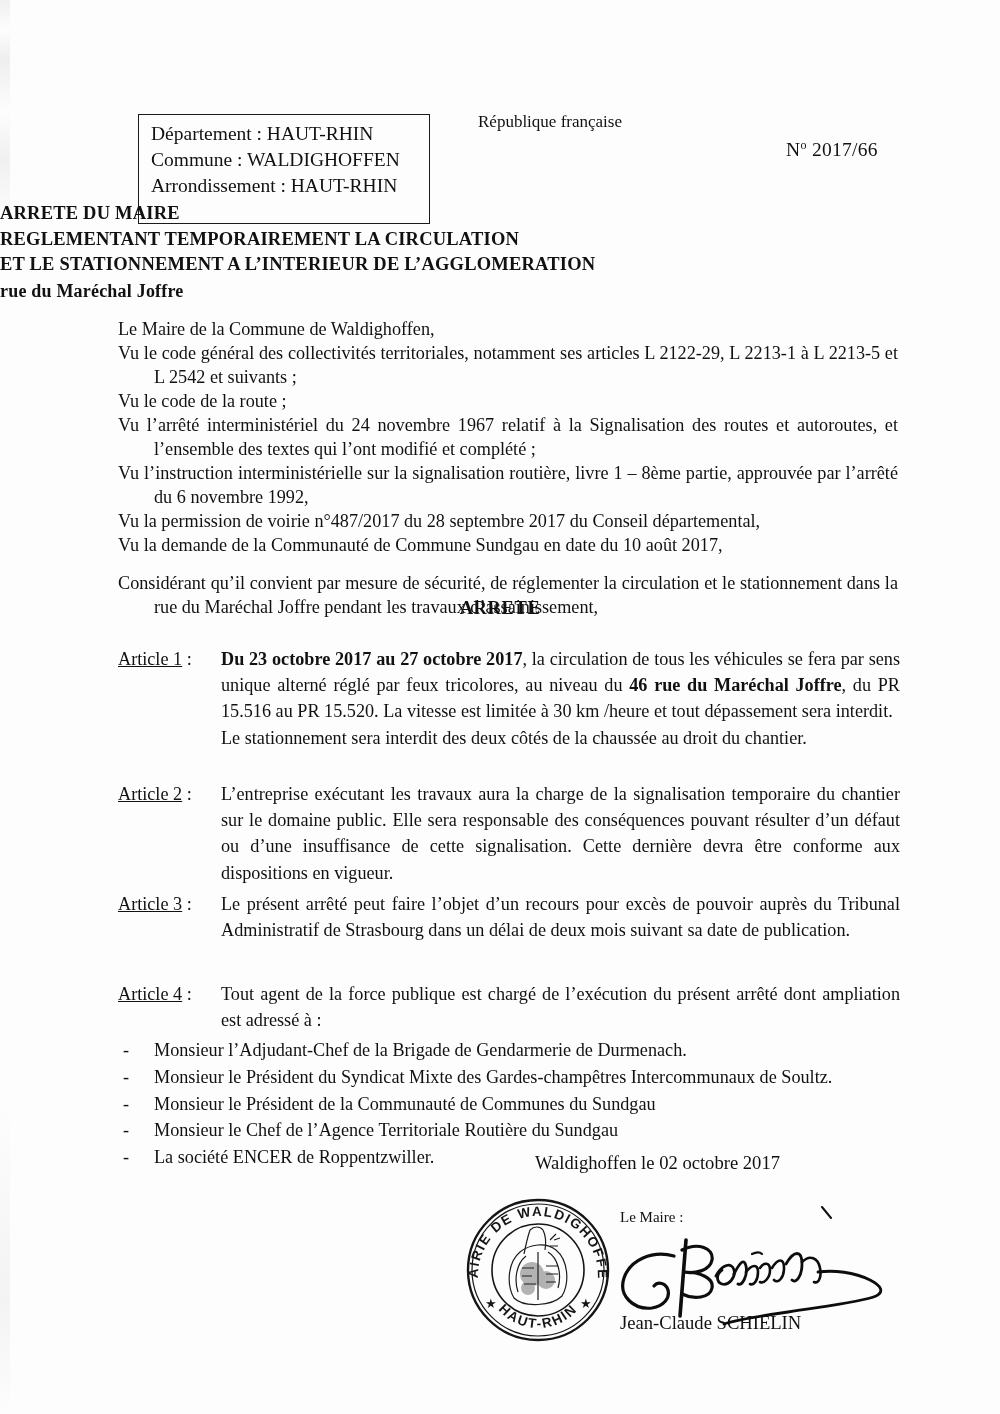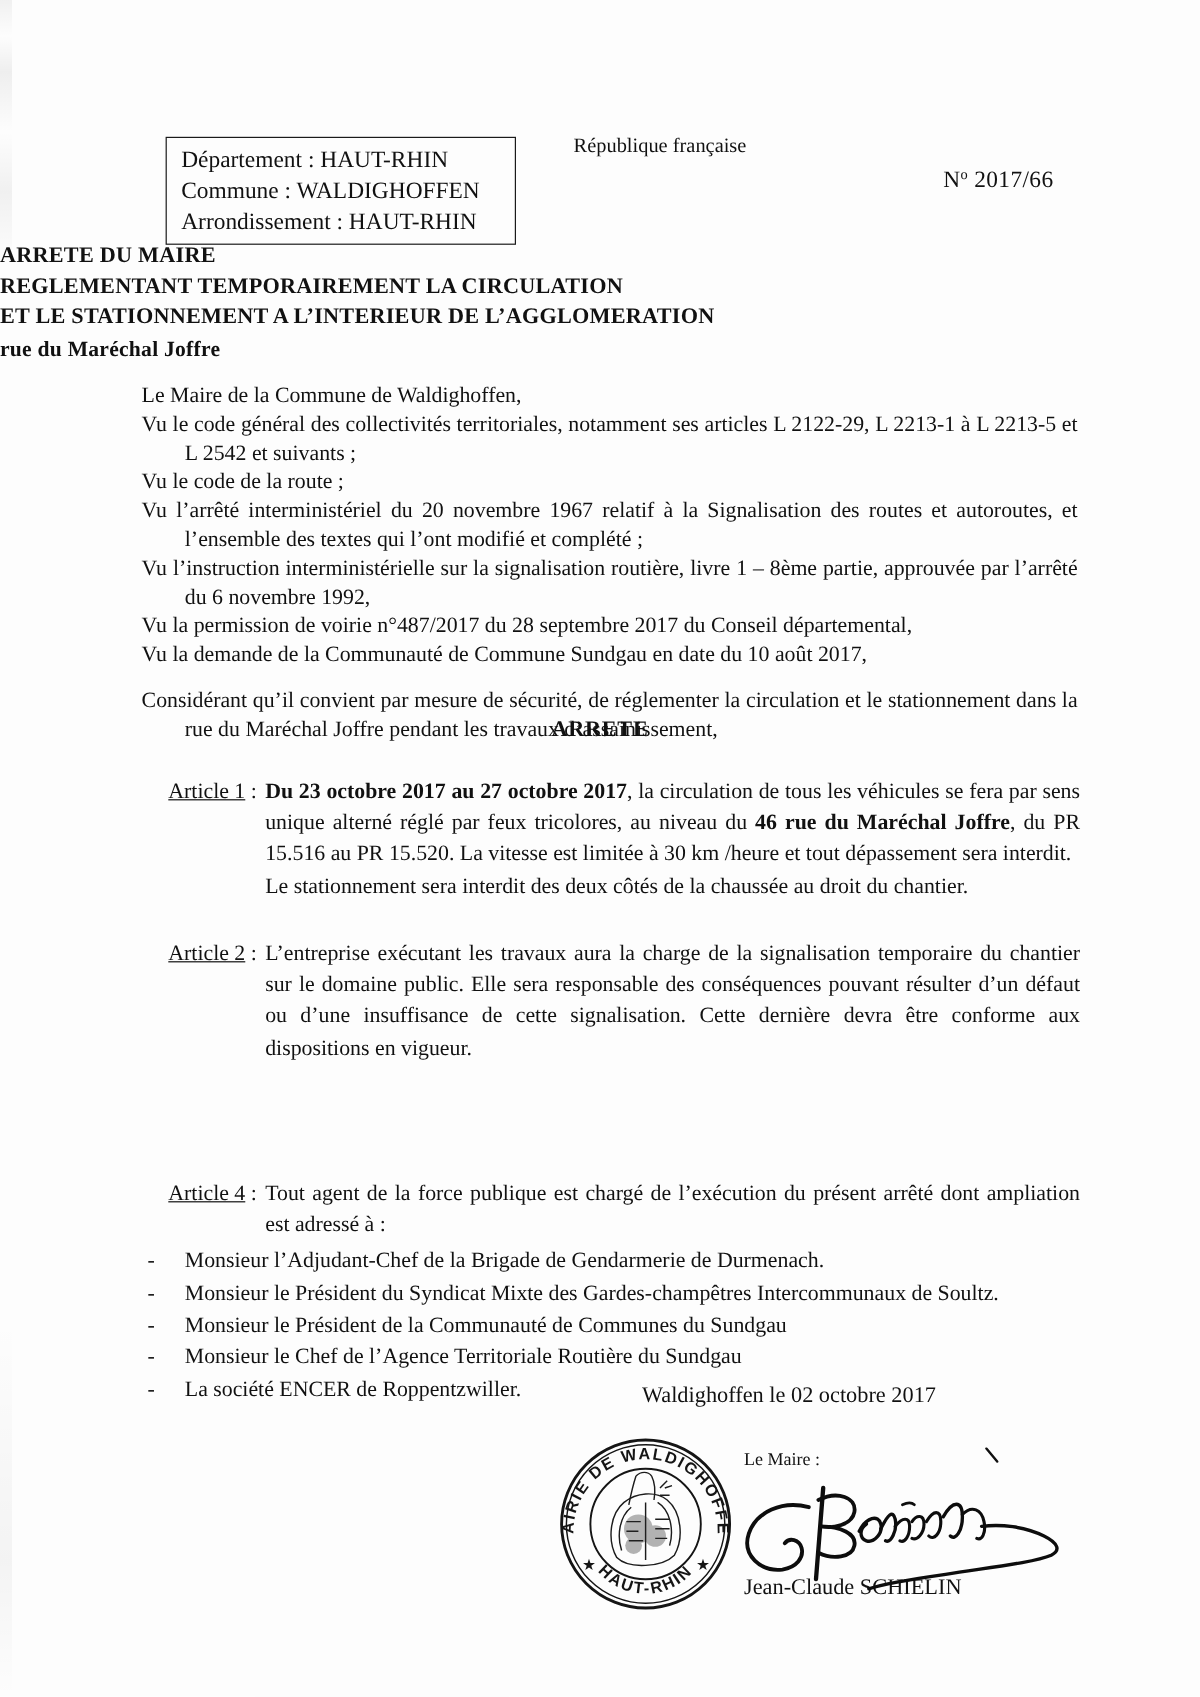--- a/index.html
+++ b/index.html
@@ -33,21 +33,21 @@
     pointer-events: none;
   }
 
   
   #header-box {
     position: absolute;
     left: 138px;
     top: 114px;
     width: 292px;
     border: 1.6px solid #1a1a1a;
-    padding: 6px 10px 4px 12px;
+    padding: 6px 10px 24px 12px;
     box-sizing: border-box;
     line-height: 1.34;
     font-size: 19.5px;
   }
   #header-box .hline { white-space: nowrap; }
 
   #republique {
     position: absolute;
     left: 478px;
     top: 112px;
@@ -125,21 +125,20 @@
     width: 782px;
     font-size: 18.2px;
     line-height: 1.44;
   }
   .art-label {
     position: absolute;
     left: 0;
     top: 0;
     width: 96px;
     white-space: nowrap;
-    text-align: right;
   }
   .art-label .lbl-u { text-decoration: underline; }
   .art-body {
     margin-left: 103px;
     text-align: justify;
   }
   .art-body .b { font-weight: bold; }
   .art-body .line2 { display: block; }
 
   #article1 { top: 646px; }
@@ -237,41 +236,45 @@
     <span class="t-line">ARRETE DU MAIRE</span>
     <span class="t-line">REGLEMENTANT TEMPORAIREMENT LA CIRCULATION</span>
     <span class="t-line">ET LE STATIONNEMENT A L’INTERIEUR DE L’AGGLOMERATION</span>
     <span class="t-sub">rue du Maréchal  Joffre</span>
   </div>
 
   <div id="preamble">
     <p class="nohang">Le Maire de la Commune de Waldighoffen,</p>
     <p>Vu le code général des collectivités territoriales, notamment ses articles L 2122-29, L 2213-1 à L 2213-5 et L 2542 et suivants ;</p>
     <p class="nohang">Vu le code de la route ;</p>
-    <p>Vu l’arrêté interministériel du 20 novembre 1967 relatif à la Signalisation des routes et autoroutes, et l’ensemble des textes qui l’ont modifié et complété ;</p>
+    <p>Vu l’arrêté interministériel du 24 novembre 1967 relatif à la Signalisation des routes et autoroutes, et l’ensemble des textes qui l’ont modifié et complété ;</p>
     <p>Vu l’instruction interministérielle sur la signalisation routière, livre 1 – 8ème partie, approuvée par l’arrêté du 6 novembre 1992,</p>
     <p class="nohang">Vu la permission de voirie n°487/2017 du 28 septembre 2017 du Conseil départemental,</p>
     <p class="nohang">Vu la demande de la Communauté de Commune Sundgau en date du 10 août 2017,</p>
     <p class="consid">Considérant qu’il convient par mesure de sécurité, de réglementer la circulation et le stationnement dans la rue du Maréchal Joffre pendant les travaux d’assainissement,</p>
   </div>
 
   <div id="arrete-head">ARRETE</div>
 
   <div class="article" id="article1">
     <div class="art-label"><span class="lbl-u">Article 1</span><span> :</span></div>
     <div class="art-body"><span class="b">Du 23 octobre 2017 au 27 octobre 2017</span><span>, la circulation de tous les véhicules se fera par sens unique alterné réglé par feux tricolores, au niveau du </span><span class="b">46 rue du Maréchal Joffre</span><span>, du PR 15.516 au PR 15.520. La vitesse est limitée à 30 km /heure et tout dépassement sera interdit.</span>
       <span class="line2">Le stationnement sera interdit des deux côtés de la chaussée au droit du chantier.</span>
     </div>
   </div>
 
   <div class="article" id="article2">
     <div class="art-label"><span class="lbl-u">Article 2</span><span> :</span></div>
     <div class="art-body">L’entreprise exécutant les travaux aura la charge de la signalisation temporaire du chantier sur le domaine public. Elle sera responsable des conséquences pouvant résulter d’un défaut ou d’une insuffisance de cette signalisation. Cette dernière devra être conforme aux dispositions en vigueur.</div>
   </div>
 
+  <div class="article" id="article3">
+    <div class="art-label"><span class="lbl-u">Article 3</span><span> :</span></div>
+    <div class="art-body">Le présent arrêté peut faire l’objet d’un recours pour excès de pouvoir auprès du Tribunal Administratif de Strasbourg dans un délai de deux mois suivant sa date de publication.</div>
+  </div>
 
   <div class="article" id="article4">
     <div class="art-label"><span class="lbl-u">Article 4</span><span> :</span></div>
     <div class="art-body">Tout agent de la force publique est chargé de l’exécution du présent arrêté dont ampliation est adressé à :</div>
     <ul id="art4-list">
       <li><span class="dash">-</span><span>Monsieur l’Adjudant-Chef de la Brigade de Gendarmerie de Durmenach.</span></li>
       <li><span class="dash">-</span><span>Monsieur le Président du Syndicat Mixte des Gardes-champêtres Intercommunaux de Soultz.</span></li>
       <li><span class="dash">-</span><span>Monsieur le Président de la Communauté de Communes du Sundgau</span></li>
       <li><span class="dash">-</span><span>Monsieur le Chef de l’Agence Territoriale Routière du Sundgau</span></li>
       <li><span class="dash">-</span><span>La société ENCER de Roppentzwiller.</span></li>

